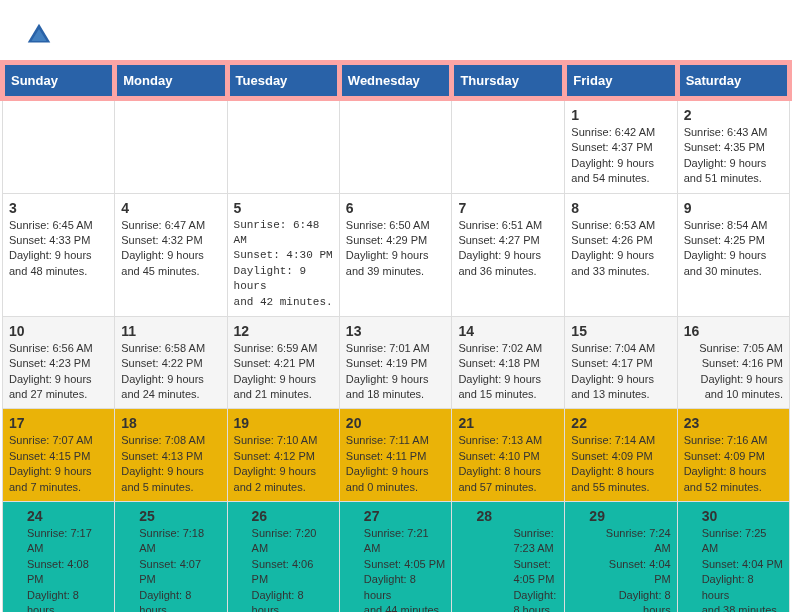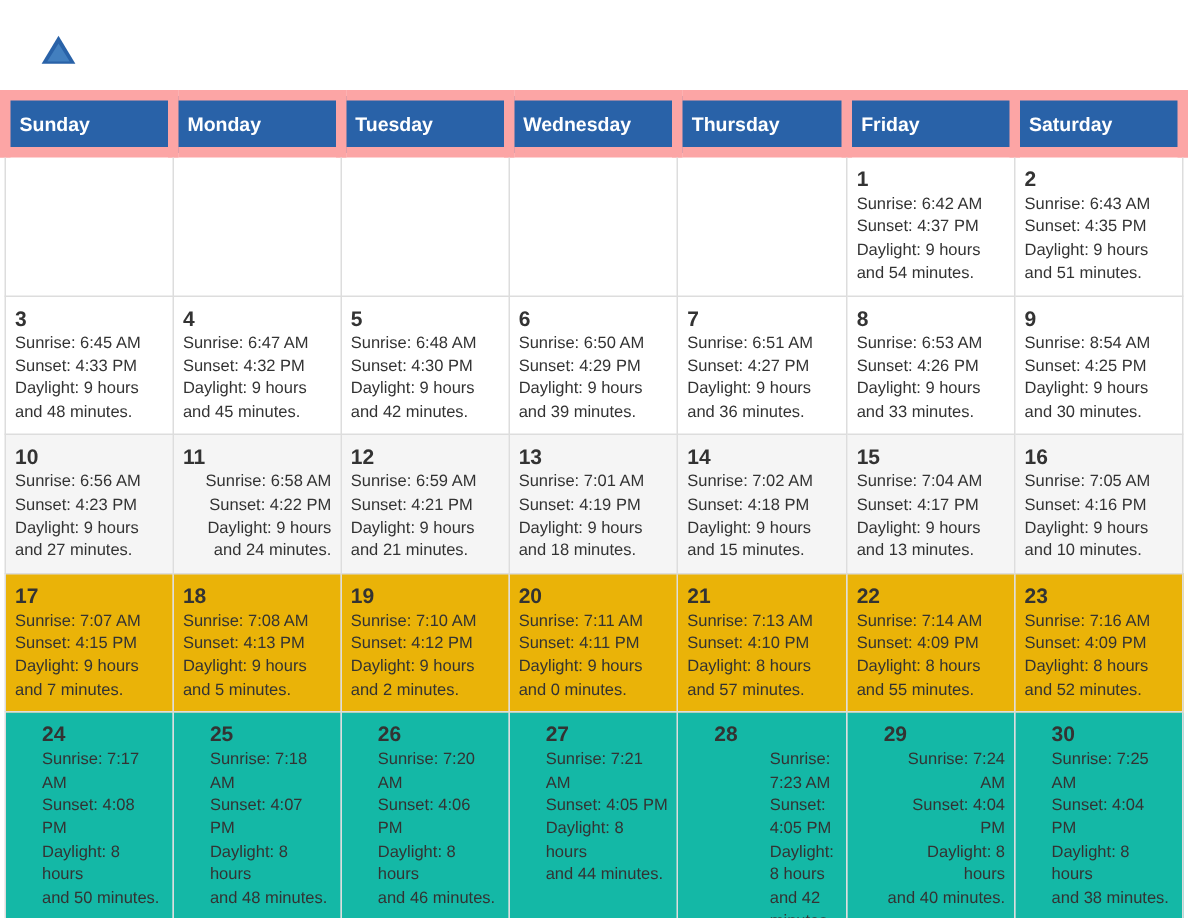--- a/index.html
+++ b/index.html
@@ -18,21 +18,21 @@
     
     .calendar { width: 100%; border-collapse: collapse; margin: 0 0 10px; }
     
     .calendar th {
       background: #2962a8;
       color: white;
       padding: 8px 6px;
       font-size: 13px;
       font-weight: bold;
       text-align: left;
-      border: 7px solid #fca5a5;
+      border: 5px solid #fca5a5;
     }
     
     .calendar td {
       vertical-align: top;
       padding: 6px;
       border: 1px solid #ddd;
       font-size: 11px;
       color: #333;
       background: #fff;
       width: 113px;
@@ -115,21 +115,21 @@
         </td>
         <td>
           <span class="day-num">4</span>
           <div class="day-info" style="white-space: pre-line;">Sunrise: 6:47 AM
 Sunset: 4:32 PM
 Daylight: 9 hours
 and 45 minutes.</div>
         </td>
         <td>
           <span class="day-num">5</span>
-          <div class="day-info" style="white-space: pre-line;">Sunrise: 6:48 AM
+          <div class="day-info" style="white-space: pre-line; font-family: Liberation Mono, monospace;">Sunrise: 6:48 AM
 Sunset: 4:30 PM
 Daylight: 9 hours
 and 42 minutes.</div>
         </td>
         <td>
           <span class="day-num">6</span>
           <div class="day-info" style="white-space: pre-line;">Sunrise: 6:50 AM
 Sunset: 4:29 PM
 Daylight: 9 hours
 and 39 minutes.</div>
@@ -159,21 +159,21 @@
       <tr>
         <td>
           <span class="day-num">10</span>
           <div class="day-info" style="white-space: pre-line;">Sunrise: 6:56 AM
 Sunset: 4:23 PM
 Daylight: 9 hours
 and 27 minutes.</div>
         </td>
         <td>
           <span class="day-num">11</span>
-          <div class="day-info" style="white-space: pre-line; text-align: right;">Sunrise: 6:58 AM
+          <div class="day-info" style="white-space: pre-line;">Sunrise: 6:58 AM
 Sunset: 4:22 PM
 Daylight: 9 hours
 and 24 minutes.</div>
         </td>
         <td>
           <span class="day-num">12</span>
           <div class="day-info" style="white-space: pre-line;">Sunrise: 6:59 AM
 Sunset: 4:21 PM
 Daylight: 9 hours
 and 21 minutes.</div>
@@ -194,21 +194,21 @@
         </td>
         <td>
           <span class="day-num">15</span>
           <div class="day-info" style="white-space: pre-line;">Sunrise: 7:04 AM
 Sunset: 4:17 PM
 Daylight: 9 hours
 and 13 minutes.</div>
         </td>
         <td>
           <span class="day-num">16</span>
-          <div class="day-info" style="white-space: pre-line;">Sunrise: 7:05 AM
+          <div class="day-info" style="white-space: pre-line; text-align: right;">Sunrise: 7:05 AM
 Sunset: 4:16 PM
 Daylight: 9 hours
 and 10 minutes.</div>
         </td>
       </tr>
       <tr>
         <td>
           <span class="day-num">17</span>
           <div class="day-info" style="white-space: pre-line;">Sunrise: 7:07 AM
 Sunset: 4:15 PM

